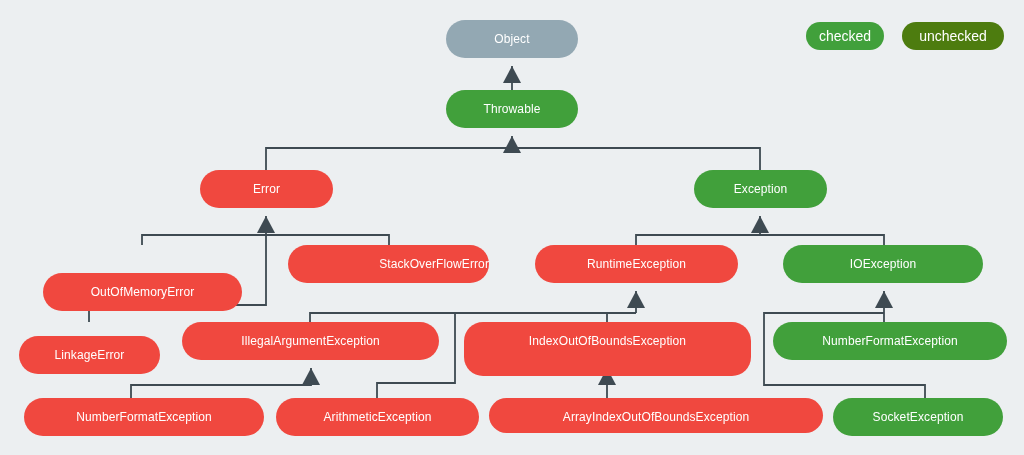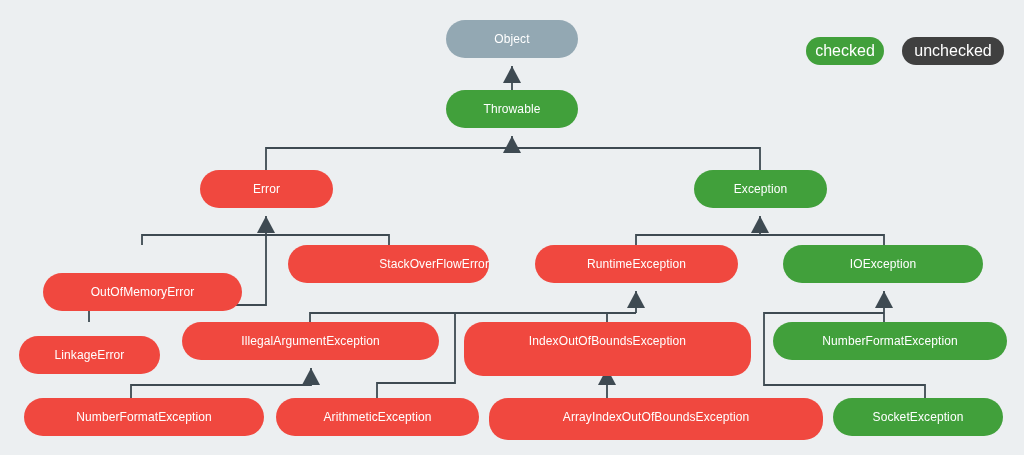--- a/index.html
+++ b/index.html
@@ -43,28 +43,27 @@
   .node.unchecked { background: #f0483f; }
   .node.root      { background: #93a8b3; }
 
   .legend-pill {
     position: absolute;
     box-sizing: border-box;
     height: 28px;
     line-height: 28px;
     border-radius: 14px;
     color: #ffffff;
-    font-size: 16px;
+    font-size: 14px;
     text-align: center;
     white-space: nowrap;
     z-index: 3;
-    margin-top: 15px;
   }
   .legend-pill.checked   { background: #41a03b; }
-  .legend-pill.unchecked { background: #404040; }
+  .legend-pill.unchecked { background: #4d7c0f; }
 </style>
 </head>
 <body>
 
 <div id="diagram">
   <svg id="edge-layer" viewBox="0 0 1024 455" width="1024" height="455">
       <path d="M 512 90 L 512 66" fill="none" stroke="#3e4a52" stroke-width="1.8" stroke-linejoin="miter" stroke-linecap="butt"></path>
       <path d="M 266 170 L 266 148 L 512 148" fill="none" stroke="#3e4a52" stroke-width="1.8" stroke-linejoin="miter" stroke-linecap="butt"></path>
       <path d="M 760 170 L 760 148 L 512 148" fill="none" stroke="#3e4a52" stroke-width="1.8" stroke-linejoin="miter" stroke-linecap="butt"></path>
       <path d="M 512 148 L 512 136" fill="none" stroke="#3e4a52" stroke-width="1.8" stroke-linejoin="miter" stroke-linecap="butt"></path>
@@ -100,17 +99,17 @@
     <div class="node unchecked" style="left: 43px; top: 245px; width: 199px; height: 38px; line-height: 38px; border-radius: 19px; margin-top: 28px;">OutOfMemoryError</div>
     <div class="node unchecked" style="left: 288px; top: 245px; width: 201px; height: 38px; line-height: 38px; border-radius: 19px; text-align: right;">StackOverFlowError</div>
     <div class="node unchecked" style="left: 535px; top: 245px; width: 203px; height: 38px; line-height: 38px; border-radius: 19px;">RuntimeException</div>
     <div class="node checked" style="left: 783px; top: 245px; width: 200px; height: 38px; line-height: 38px; border-radius: 19px;">IOException</div>
     <div class="node unchecked" style="left: 19px; top: 322px; width: 141px; height: 38px; line-height: 38px; border-radius: 19px; margin-top: 14px;">LinkageError</div>
     <div class="node unchecked" style="left: 182px; top: 322px; width: 257px; height: 38px; line-height: 38px; border-radius: 19px;">IllegalArgumentException</div>
     <div class="node unchecked" style="left: 464px; top: 322px; width: 287px; height: 54px; line-height: 38px; border-radius: 19px;">IndexOutOfBoundsException</div>
     <div class="node checked" style="left: 773px; top: 322px; width: 234px; height: 38px; line-height: 38px; border-radius: 19px;">NumberFormatException</div>
     <div class="node unchecked" style="left: 24px; top: 398px; width: 240px; height: 38px; line-height: 38px; border-radius: 19px;">NumberFormatException</div>
     <div class="node unchecked" style="left: 276px; top: 398px; width: 203px; height: 38px; line-height: 38px; border-radius: 19px;">ArithmeticException</div>
-    <div class="node unchecked" style="left: 489px; top: 398px; width: 334px; height: 42px; line-height: 38px; border-radius: 19px;">ArrayIndexOutOfBoundsException</div>
+    <div class="node unchecked" style="left: 489px; top: 398px; width: 334px; height: 35px; line-height: 38px; border-radius: 19px;">ArrayIndexOutOfBoundsException</div>
     <div class="node checked" style="left: 833px; top: 398px; width: 170px; height: 38px; line-height: 38px; border-radius: 19px;">SocketException</div>
     <div class="legend-pill checked" style="left: 806px; top: 22px; width: 78px; height: 28px; line-height: 28px; border-radius: 14px;">checked</div>
     <div class="legend-pill unchecked" style="left: 902px; top: 22px; width: 102px; height: 28px; line-height: 28px; border-radius: 14px;">unchecked</div>
   </div>
 
 </body></html>

